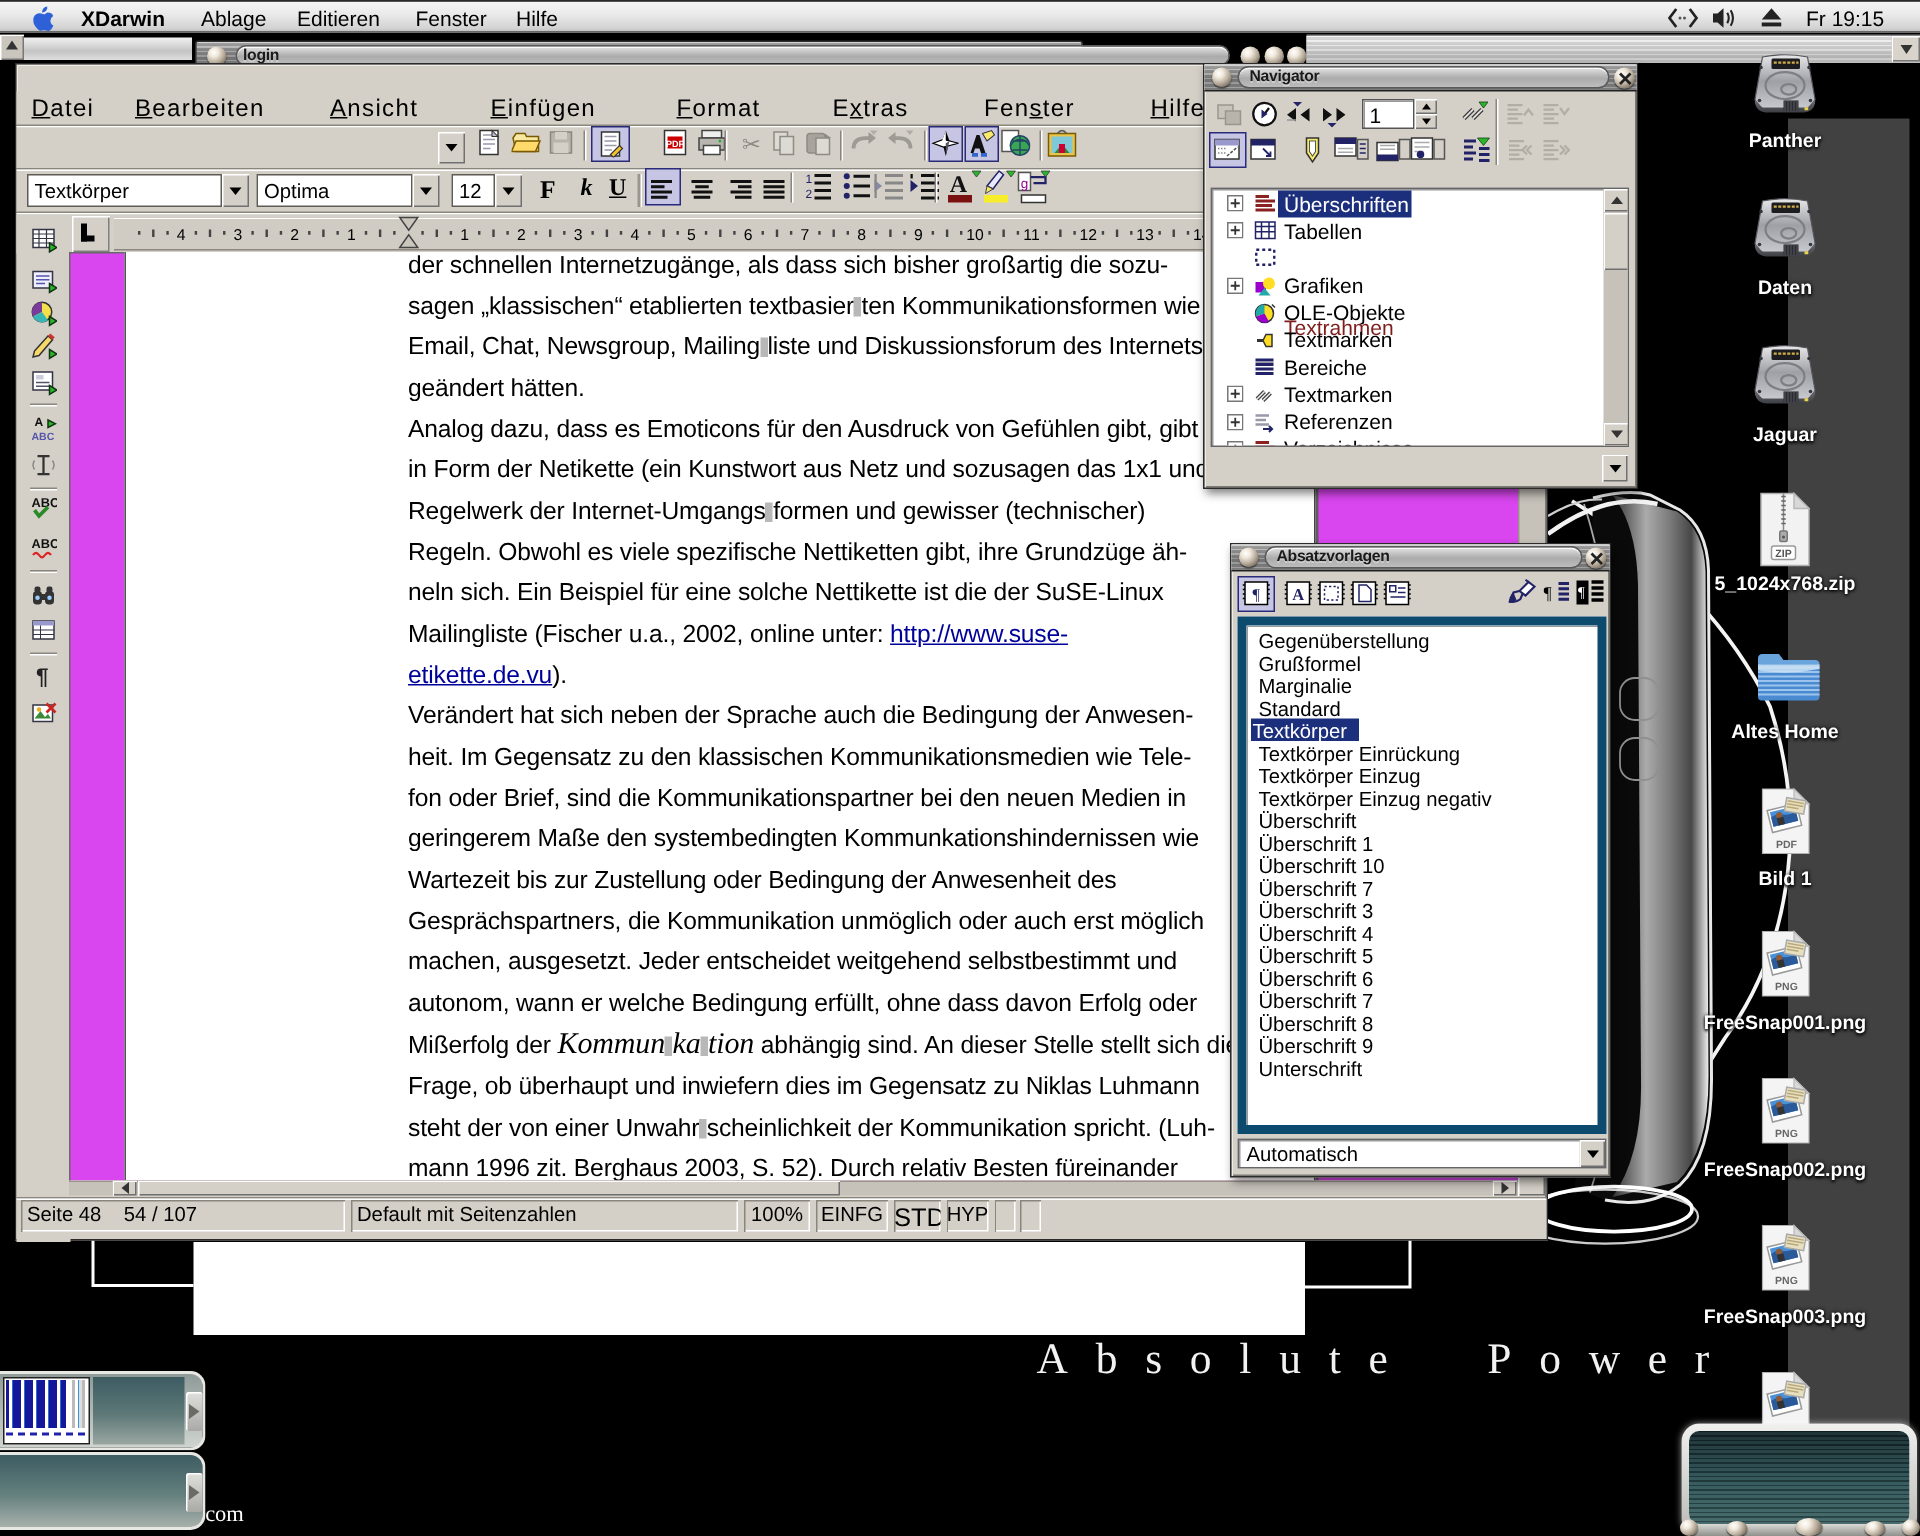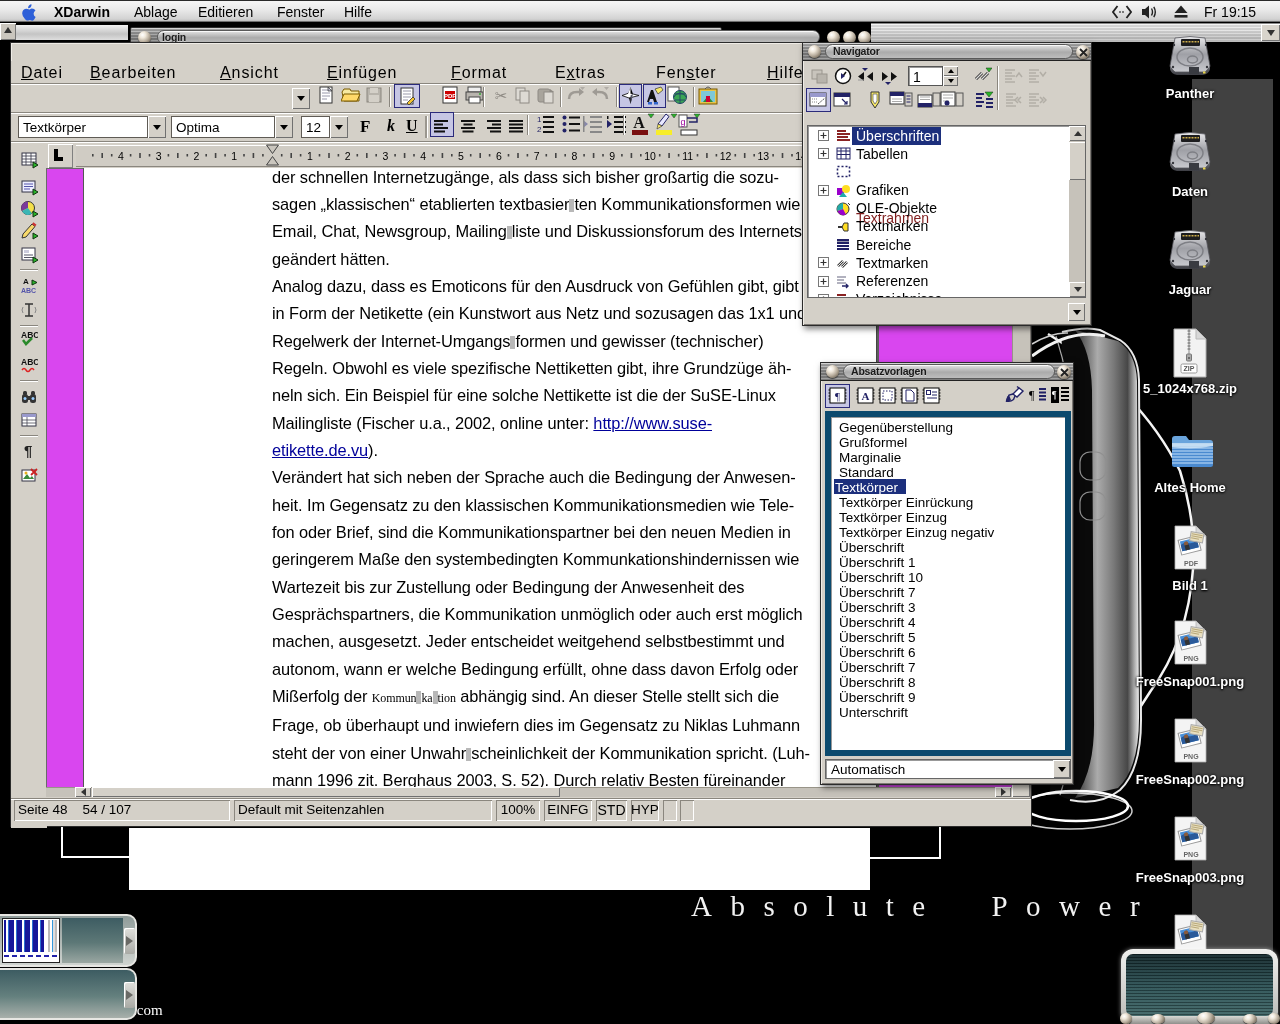--- a/index.html
+++ b/index.html
@@ -9,21 +9,21 @@
 .bead{border-radius:50%;background:radial-gradient(circle at 35% 30%,#fff 0,#efe7da 25%,#b7ac9c 55%,#7a7060 80%,#5a5248 100%);box-shadow:0 1px 1px rgba(0,0,0,.6)}
 .pill{border-radius:9px;border:1px solid #5a5a5a;background:linear-gradient(180deg,#e4e4e4,#ababab 55%,#bdbdbd);box-shadow:inset 0 1px 0 rgba(255,255,255,.8)}
 .wtitle{font-weight:bold;color:#1a1a1a;font-size:10.5px;letter-spacing:-0.2px;text-shadow:0 1px 0 rgba(255,255,255,.35)}
 .tbtn{box-shadow:inset 1px 1px 0 #fff,inset -1px -1px 0 #808080}
 .vsep{width:2px;background:#9a968e;box-shadow:1px 0 0 #fff}
 .cbtn{background:#d4d0c8;box-shadow:inset 1px 1px 0 #fff,inset -1px -1px 0 #707070;display:flex;align-items:center;justify-content:center}
 .arr{width:0;height:0;border-left:4px solid transparent;border-right:4px solid transparent;border-top:5px solid #000}
 .ilabel{color:#fff;font-weight:bold;font-size:13px;text-align:center;text-shadow:0 1px 2px #000,0 0 3px #000;white-space:nowrap}
 .mfont{font-size:16px;letter-spacing:.9px;color:#000}
 .doc{font-size:16.4px;color:#000;line-height:27.35px;letter-spacing:-0.1px;white-space:nowrap}
-.it{font-family:"Liberation Serif",serif;font-size:12px}
+.it{font-style:italic;font-family:"Liberation Serif",serif;font-size:20px}
 .lnk{color:#00009a;text-decoration:underline}
 .hyph{display:inline-block;width:5px;height:13px;background:#b8b8b8;vertical-align:-2px}
 .navitem{font-size:14px;color:#000;position:absolute;white-space:nowrap}
 .styitem{font-size:13.5px;color:#000;position:absolute;left:8px;white-space:nowrap}
 </style></head>
 <body>
 
 <div class="abs" style="left:1192px;top:79px;width:81px;height:945px;background:#414141"></div>
 <svg class="abs" style="left:0;top:0" width="1280" height="1024" viewBox="0 0 1280 1024">
 
@@ -355,21 +355,21 @@
 <div class="abs" style="left:234px;top:800px;width:258px;height:21px;box-shadow:inset 1px 1px 0 #8a867e,inset -1px -1px 0 #fff;">
     <span style="position:absolute;left:4px;top:2px;width:254px;font-size:13.5px;white-space:nowrap;overflow:hidden">Default mit Seitenzahlen</span>
   </div>
 <div class="abs" style="left:496px;top:800px;width:44px;height:21px;box-shadow:inset 1px 1px 0 #8a867e,inset -1px -1px 0 #fff;">
     <span style="position:absolute;left:0px;right:0;text-align:center;top:2px;width:44px;font-size:13.5px;white-space:nowrap;overflow:hidden">100%</span>
   </div>
 <div class="abs" style="left:544px;top:800px;width:48px;height:21px;box-shadow:inset 1px 1px 0 #8a867e,inset -1px -1px 0 #fff;">
     <span style="position:absolute;left:0px;right:0;text-align:center;top:2px;width:48px;font-size:13.5px;white-space:nowrap;overflow:hidden">EINFG</span>
   </div>
 <div class="abs" style="left:596px;top:800px;width:31px;height:21px;box-shadow:inset 1px 1px 0 #8a867e,inset -1px -1px 0 #fff;">
-    <span style="position:absolute;left:0px;right:0;text-align:center;top:2px;width:31px;font-size:14px;white-space:nowrap;overflow:hidden">STD</span>
+    <span style="position:absolute;left:0px;right:0;text-align:left;top:2px;width:31px;font-size:17px;white-space:nowrap;overflow:hidden">STD</span>
   </div>
 <div class="abs" style="left:631px;top:800px;width:28px;height:21px;box-shadow:inset 1px 1px 0 #8a867e,inset -1px -1px 0 #fff;">
     <span style="position:absolute;left:0px;right:0;text-align:center;top:2px;width:28px;font-size:13.5px;white-space:nowrap;overflow:hidden">HYP</span>
   </div>
 <div class="abs" style="left:663px;top:800px;width:14px;height:21px;box-shadow:inset 1px 1px 0 #8a867e,inset -1px -1px 0 #fff;">
     <span style="position:absolute;left:4px;top:2px;width:10px;font-size:13.5px;white-space:nowrap;overflow:hidden"></span>
   </div>
 <div class="abs" style="left:680px;top:800px;width:14px;height:21px;box-shadow:inset 1px 1px 0 #8a867e,inset -1px -1px 0 #fff;">
     <span style="position:absolute;left:4px;top:2px;width:10px;font-size:13.5px;white-space:nowrap;overflow:hidden"></span>
   </div>

